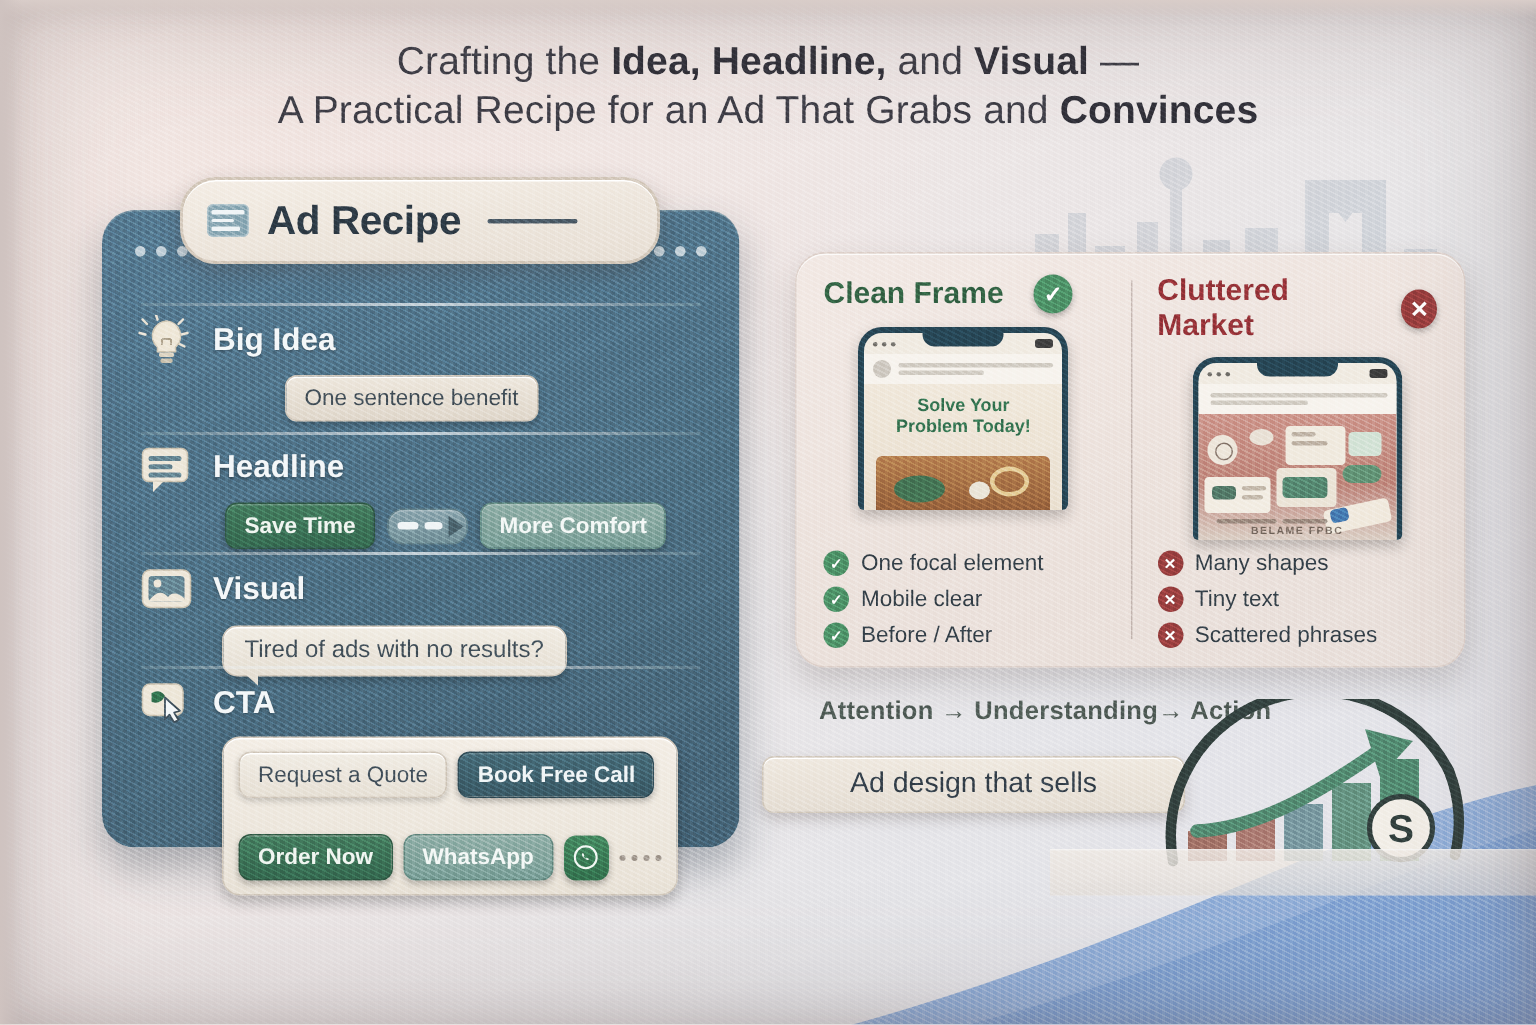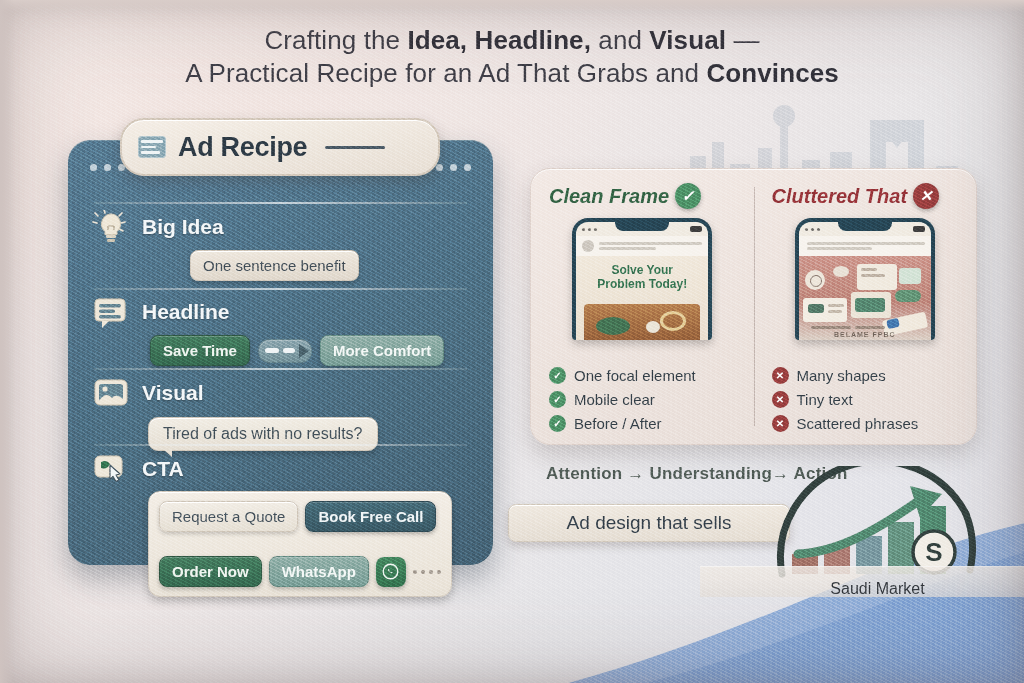--- a/index.html
+++ b/index.html
@@ -115,21 +115,21 @@
   .dots4 span{width:4px;height:4px;border-radius:50%;background:#8d8removed;}
   .dots4 span{background:#9a9086;}
 
   
   #compare{position:absolute;left:530px;top:168px;width:445px;height:275px;border-radius:20px;
     background:linear-gradient(165deg,#f1e7e2,#eadfd9 60%,#e6dcd7);
     border:1px solid #dbcdc6;
     box-shadow:0 10px 22px rgba(70,55,50,.22), inset 0 1px 0 rgba(255,255,255,.8);}
   #compare .vsplit{position:absolute;left:50%;top:18px;bottom:18px;width:1px;background:rgba(120,100,95,.35);}
   .cmpcol{position:absolute;top:14px;width:50%;box-sizing:border-box;padding:0 18px;}
-  .cmphead{display:flex;align-items:center;gap:6px;font-style:italic;}
+  .cmphead{display:flex;align-items:center;gap:20px;}
   .cmptitle{font-size:20px;font-weight:700;}
   .badge{width:26px;height:26px;border-radius:50%;display:flex;align-items:center;justify-content:center;
     color:#fff;font-size:15px;font-weight:700;box-shadow:0 2px 4px rgba(0,0,0,.3);}
   .phone{margin:9px auto 0;width:132px;height:118px;border-radius:16px 16px 4px 4px;
     border:4px solid #24414f;border-bottom:none;overflow:hidden;position:relative;
     background:#efe9df;box-shadow:0 4px 9px rgba(0,0,0,.25);}
   .notch{position:absolute;left:50%;transform:translateX(-50%);top:0;width:54px;height:9px;
     background:#24414f;border-radius:0 0 8px 8px;}
   .statusbar{height:14px;display:flex;align-items:center;justify-content:space-between;padding:0 6px;}
   .sb-dots{display:flex;gap:3px;}
@@ -374,21 +374,21 @@
             <span class="plate"></span>
               <span class="bit"></span>
               <span class="ring"></span>
           </div>
         </div>
       </div>
     </div>
 
     <div class="cmpcol" style="left:50%">
       <div class="cmphead">
-        <span class="cmptitle" style="color:#8c2f34">Cluttered That</span>
+        <span class="cmptitle" style="color:#8c2f34">Cluttered Market</span>
         <span class="badge" style="background:#8f3a3a">✕</span>
       </div>
       <div class="phone">
         <div class="notch"></div>
         <div class="statusbar">
           <span class="sb-dots">
               <i></i>
               <i></i>
               <i></i>
             </span>
@@ -476,19 +476,18 @@
     <rect x="54" y="80" width="26" height="28" fill="#a4726a"></rect>
     <rect x="86" y="70" width="26" height="38" fill="#6f8e97"></rect>
     <rect x="118" y="56" width="26" height="52" fill="#5e8a78"></rect>
     <rect x="150" y="40" width="26" height="68" fill="#4c7f68"></rect>
     <path d="M28,88 C70,86 110,62 150,34" fill="none" stroke="#4c7f68" stroke-width="9" stroke-linecap="round"></path>
     <path d="M140,20 L172,28 L150,52 Z" fill="#4c7f68"></path>
     <circle cx="164" cy="86" r="21" fill="#f0ece4" stroke="#2f3c3a" stroke-width="3.5"></circle>
     <text x="164" y="95" text-anchor="middle" font-family="Liberation Sans, sans-serif" font-size="26" font-weight="700" fill="#2f3c3a">S</text>
   </svg>
   <div id="labelPlate"></div>
-  <div id="logoLabel">Saudi Market</div>
 
   <div id="grain"></div>
   <div id="vign"></div>
   <div id="edgetop"></div>
   <div id="edgeleft"></div>
 </div>
 
 </body></html>

